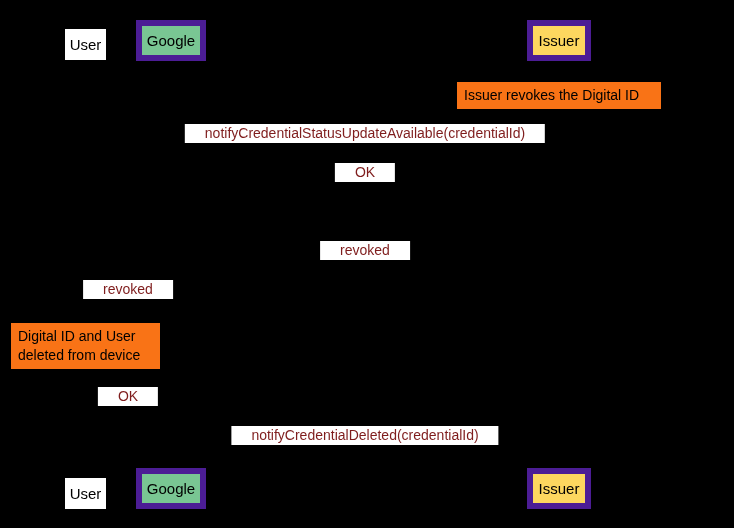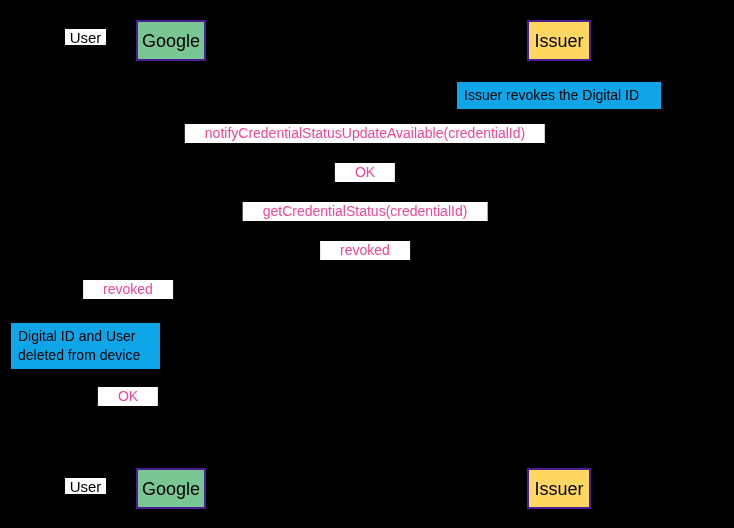--- a/index.html
+++ b/index.html
@@ -31,55 +31,55 @@
     height: 408px;
   }
   
   .participant {
     position: absolute;
     box-sizing: border-box;
     height: 41px;
     display: flex;
     align-items: center;
     justify-content: center;
-    font-size: 18px;
+    font-size: 15px;
     line-height: 1;
     color: #000000;
-    border: 2px solid #4c1d95;
+    border: 6px solid #4c1d95;
     white-space: nowrap;
   }
   .participant.plain {
     background: #ffffff;
     border: none;
     padding: 2px 1px;
-    height: 16px;
+    height: 31px;
     font-size: 15px;
   }
   .participant.google { background: #79c693; }
   .participant.issuer { background: #fdd75f; text-align: right; }
 
   
   .note {
     position: absolute;
     box-sizing: border-box;
-    background: #0ea5e9;
+    background: #f97316;
     border: 1px solid #000000;
     color: #000000;
     font-size: 14px;
     line-height: 19px;
     padding: 4px 7px;
     white-space: pre;
     text-align: left;
   }
 
   
   .msg {
     position: absolute;
     background: #ffffff;
-    color: #ec4899;
+    color: #7f1d1d;
     font-size: 14px;
     line-height: 17px;
     padding: 1px 20px;
     white-space: nowrap;
     transform: translateX(-50%);
   }
   
   .arrow {
     position: absolute;
     height: 1px;
@@ -111,33 +111,33 @@
 
   <div class="note" style="left:456px; top:81px; width:206px;">Issuer revokes the Digital ID</div>
 
   <div class="arrow left" style="left:171px; top:142px; width:388px;"></div>
   <div class="msg" style="left:365px; top:124px;">notifyCredentialStatusUpdateAvailable(credentialId)</div>
 
   <div class="arrow right" style="left:171px; top:181px; width:388px;"></div>
   <div class="msg" style="left:365px; top:163px;">OK</div>
 
   <div class="arrow right" style="left:171px; top:220px; width:388px;"></div>
-  <div class="msg" style="left:365px; top:202px;">getCredentialStatus(credentialId)</div>
 
   <div class="arrow left" style="left:171px; top:259px; width:388px;"></div>
   <div class="msg" style="left:365px; top:241px;">revoked</div>
 
   <div class="arrow left" style="left:85px; top:298px; width:86px;"></div>
   <div class="msg" style="left:128px; top:280px;">revoked</div>
 
   <div class="note" style="left:10px; top:322px; width:151px;">Digital ID and User
 deleted from device</div>
 
   <div class="arrow right" style="left:85px; top:405px; width:86px;"></div>
   <div class="msg" style="left:128px; top:387px;">OK</div>
 
   <div class="arrow right" style="left:171px; top:444px; width:388px;"></div>
+  <div class="msg" style="left:365px; top:426px;">notifyCredentialDeleted(credentialId)</div>
 
   <div class="participant plain" style="left:65px; top:478px; width:41px;">User</div>
   <div class="participant google" style="left:136px; top:468px; width:70px;">Google</div>
   <div class="participant issuer" style="left:527px; top:468px; width:64px;">Issuer</div>
 
 </div>
 
 </body></html>

